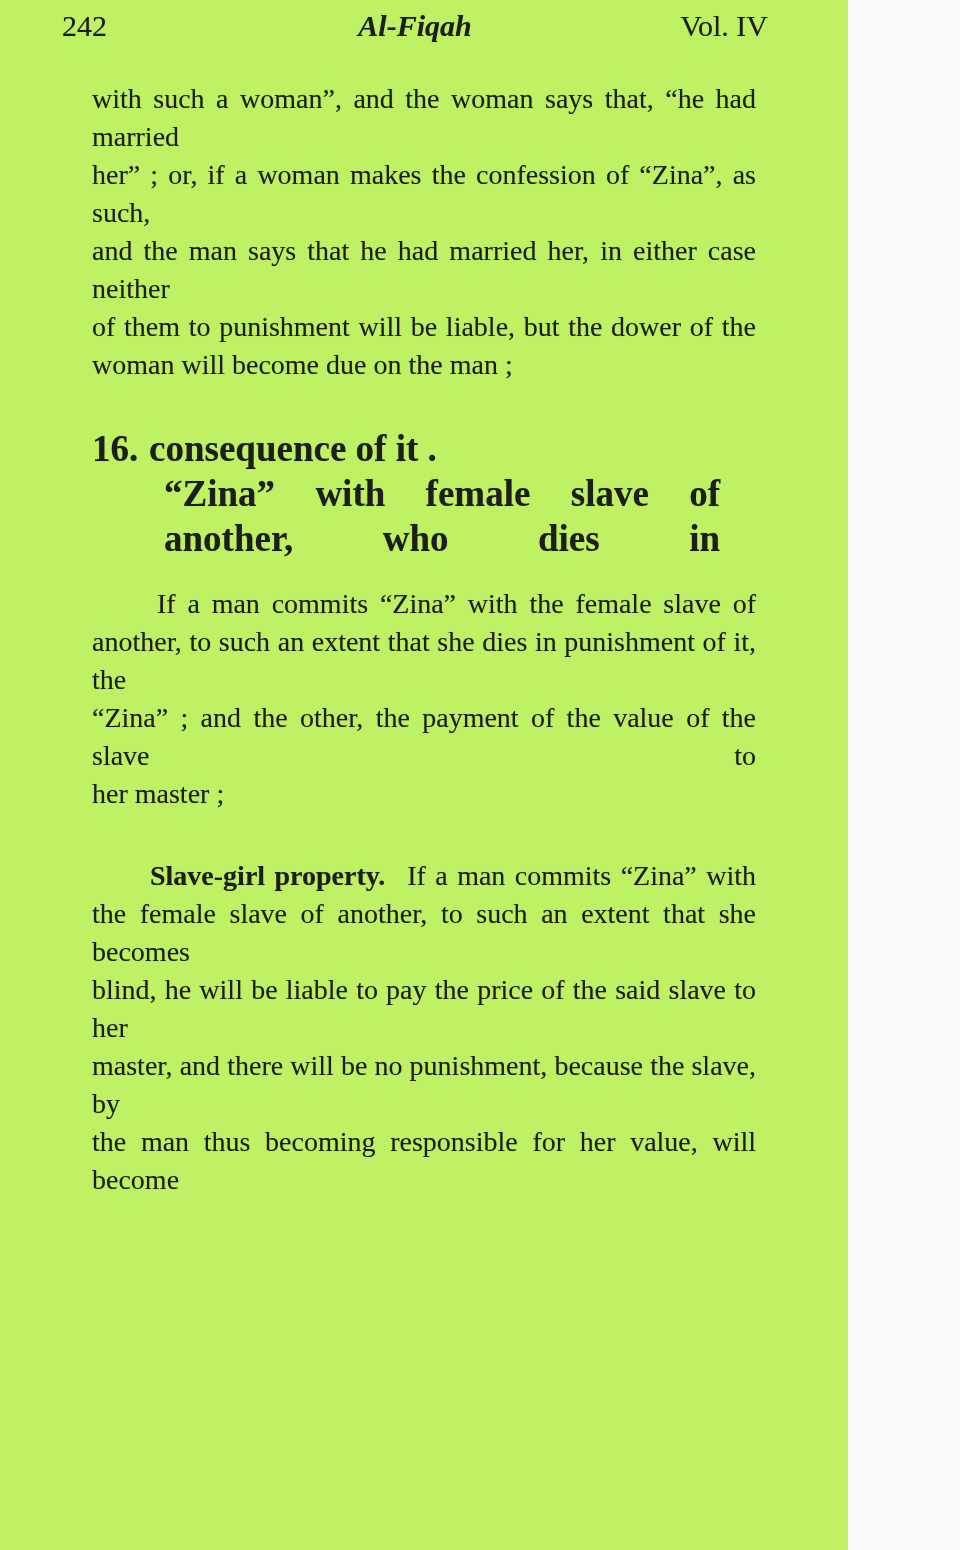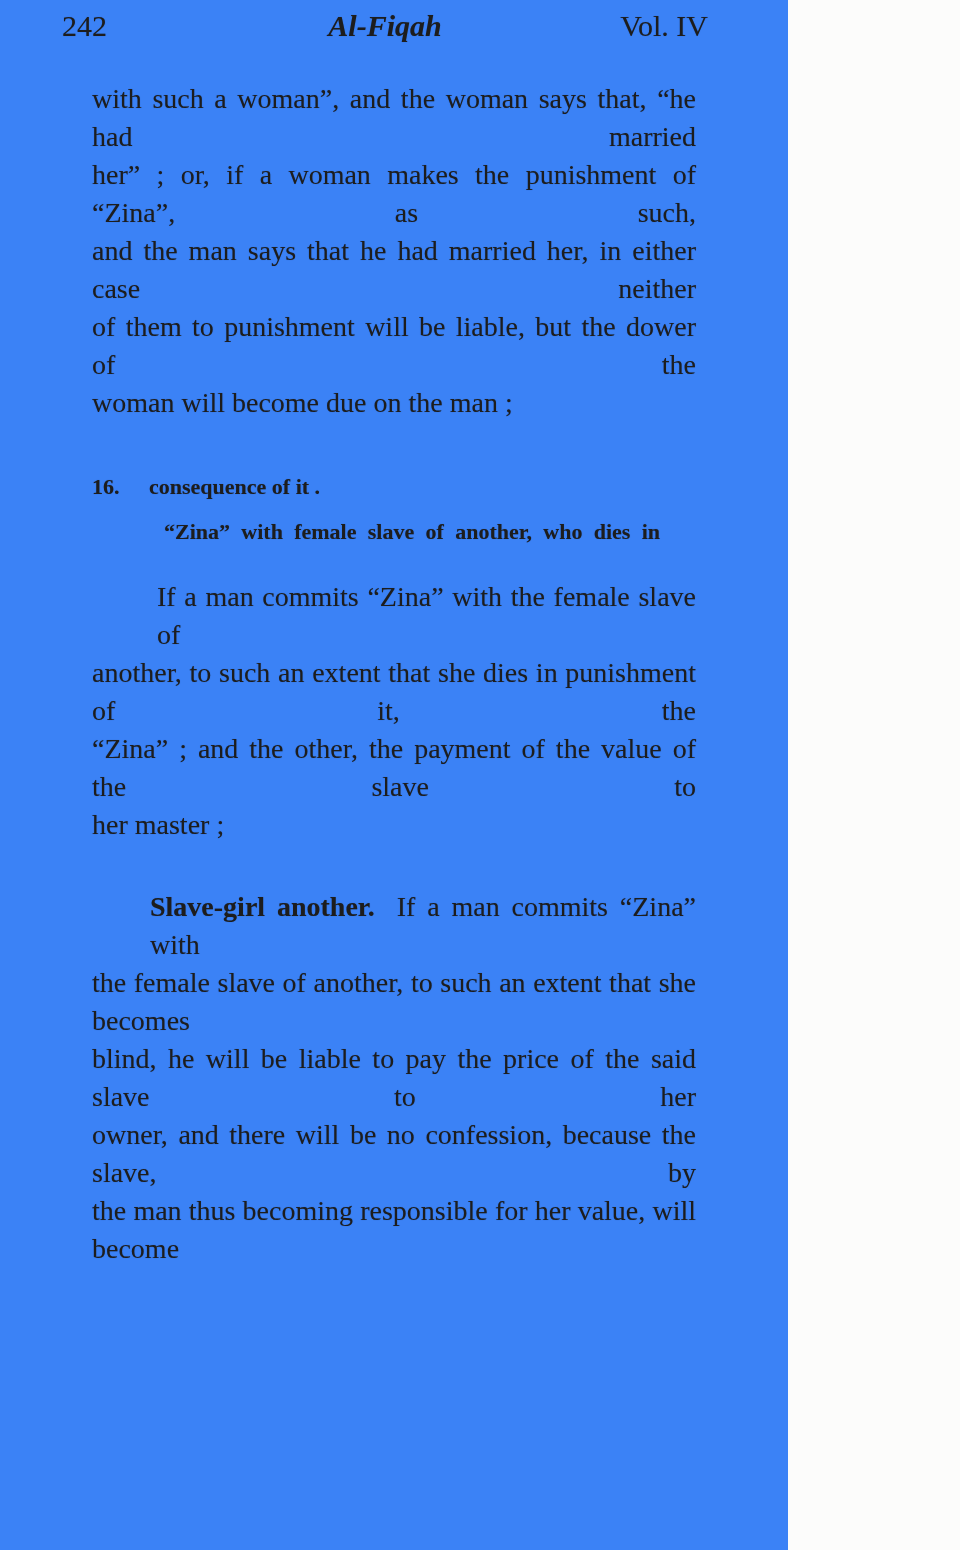--- a/index.html
+++ b/index.html
@@ -2,23 +2,23 @@
 <html><head>
 <meta charset="utf-8">
 <style>
   html, body {
     margin: 0;
     padding: 0;
     background: #fcfcfb;
   }
   .page {
     position: relative;
-    width: 788px;
+    width: 848px;
     height: 1550px;
-    background: #3b82f6;
+    background: #bef264;
     color: #1d1d1d;
     font-family: "Liberation Serif", "DejaVu Serif", serif;
     overflow: hidden;
     text-shadow: 0 0 1px rgba(0,0,0,0.28);
   }
   .page-header {
     display: grid;
     grid-template-columns: 1fr auto 1fr;
     align-items: baseline;
     padding: 8px 80px 0 62px;
@@ -47,21 +47,21 @@
   .lead-bold { font-weight: bold; }
   .lead-rest { margin-left: 22px; }
 
   .para-1 { margin-top: 36px; }
 
   .section-heading {
     display: flex;
     margin-top: 42px;
     margin-right: 36px;
     font-weight: bold;
-    font-size: 22px;
+    font-size: 37px;
     line-height: 45px;
   }
   .sec-num { width: 72px; flex-shrink: 0; }
   .sec-title { flex: 1; }
   .sec-line2 { text-indent: -15px; }
 
   .para-2 { margin-top: 24px; }
   .para-3 { margin-top: 44px; }
 </style>
 </head>
@@ -72,21 +72,21 @@
   <header class="page-header">
     <span class="page-num">242</span>
     <span class="book-title">Al-Fiqah</span>
     <span class="volume">Vol. IV</span>
   </header>
 
   <main class="content">
 
     <div class="para para-1">
       <div class="ln j">with such a woman”, and the woman says that, “he had married</div>
-      <div class="ln j">her” ; or, if a woman makes the punishment of “Zina”, as such,</div>
+      <div class="ln j">her” ; or, if a woman makes the confession of “Zina”, as such,</div>
       <div class="ln j">and the man says that he had married her, in either case neither</div>
       <div class="ln j">of them to punishment will be liable, but the dower of the</div>
       <div class="ln">woman will become due on the man ;</div>
     </div>
 
     <div class="section-heading">
       <span class="sec-num">16.</span>
       <div class="sec-title">
         <div class="ln sec-line2" style="line-height:45px;">consequence of it .</div>
         <div class="ln j" style="line-height:45px;">“Zina” with female slave of another, who dies in</div>
@@ -95,22 +95,22 @@
 
     <div class="para para-2">
       <div class="ln j indent-p2">If a man commits “Zina” with the female slave of</div>
       <div class="ln j">another, to such an extent that she dies in punishment of it, the</div>
       <div class="ln j">“Zina” ; and the other, the payment of the value of the slave to</div>
       <div class="ln">her master ;</div>
     </div>
 
     <div class="para para-3">
       <div class="ln j indent-p3">
-        <span class="lead-bold">Slave-girl another.</span><span class="lead-rest">If a man commits “Zina” with</span>
+        <span class="lead-bold">Slave-girl property.</span><span class="lead-rest">If a man commits “Zina” with</span>
       </div>
       <div class="ln j">the female slave of another, to such an extent that she becomes</div>
       <div class="ln j">blind, he will be liable to pay the price of the said slave to her</div>
-      <div class="ln j">owner, and there will be no confession, because the slave, by</div>
+      <div class="ln j">master, and there will be no punishment, because the slave, by</div>
       <div class="ln j">the man thus becoming responsible for her value, will become</div>
     </div>
 
   </main>
 </div>
 
 </body></html>

